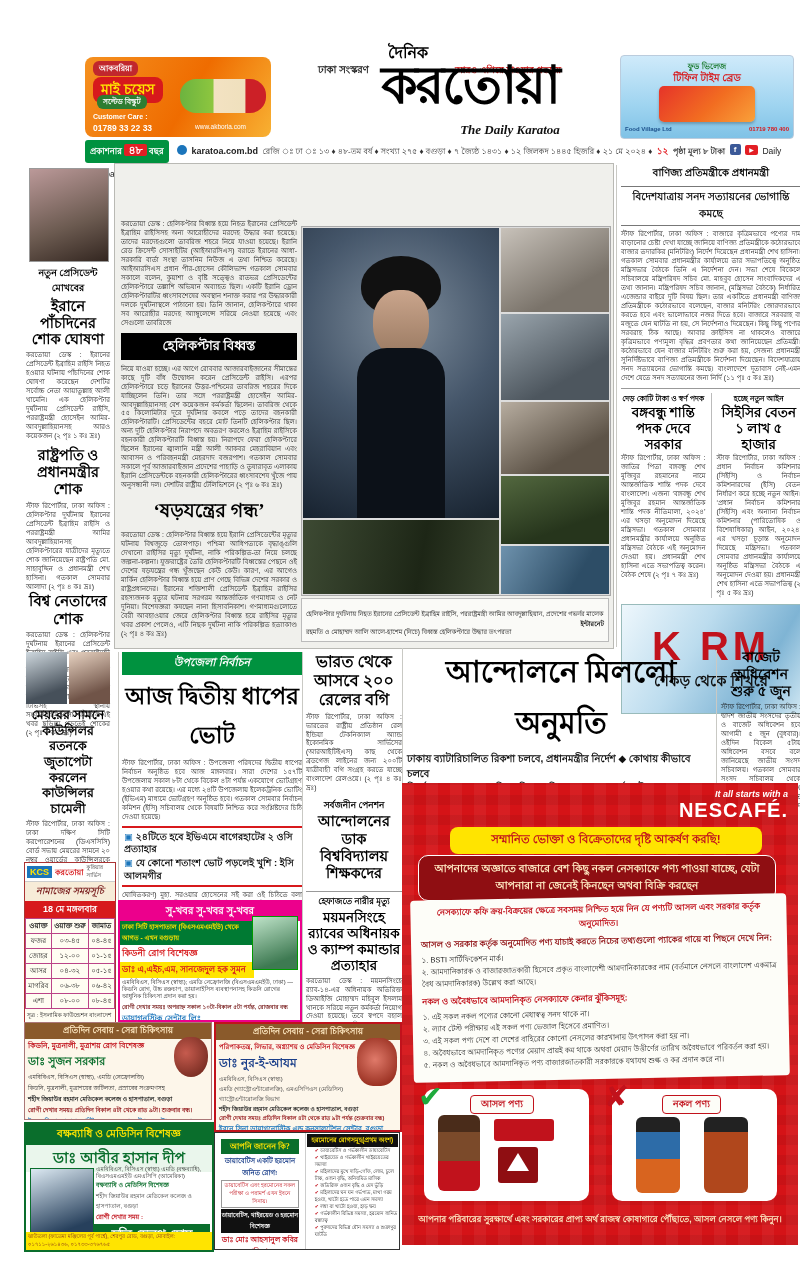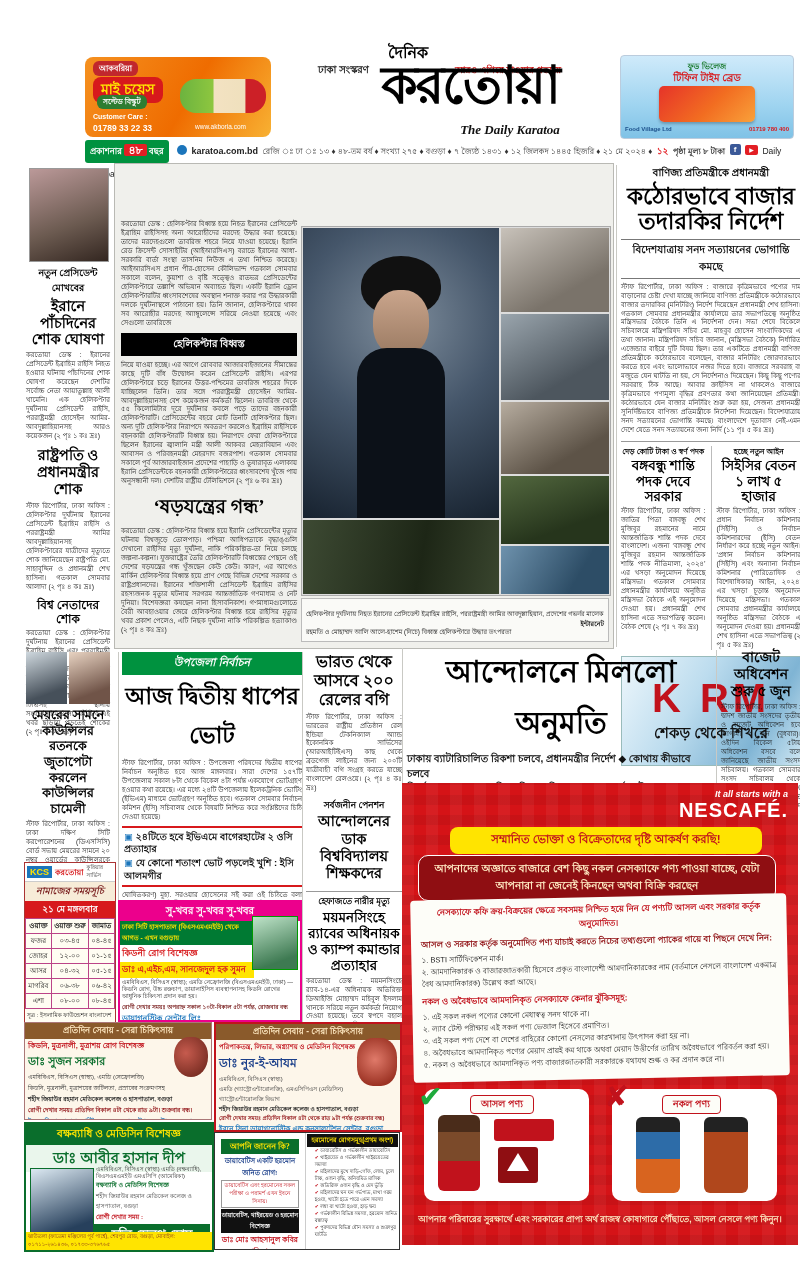--- a/index.html
+++ b/index.html
@@ -67,29 +67,29 @@
     </div>
   </div>
 
   <div class="abs" style="left:26px;top:168px;width:84px;height:478px;">
     <div class="photo" style="width:78px;height:92px;margin-left:3px;background:linear-gradient(160deg,#b99,#6b5a50 60%,#332620);border:1px solid #999;"></div>
     <div class="hl ctr" style="font-size:9.5px;margin-top:4px;">নতুন প্রেসিডেন্ট মোখবের</div>
     <div class="hl ctr" style="font-size:14.5px;line-height:1.15;margin-top:2px;">ইরানে পাঁচদিনের শোক ঘোষণা</div>
     <div class="bt" style="margin-top:3px;">করতোয়া ডেস্ক : ইরানের প্রেসিডেন্ট ইব্রাহিম রাইসি নিহত হওয়ার ঘটনায় পাঁচদিনের শোক ঘোষণা করেছেন দেশটির সর্বোচ্চ নেতা আয়াতুল্লাহ আলী খামেনি। এক হেলিকপ্টার দুর্ঘটনায় প্রেসিডেন্ট রাইসি, পররাষ্ট্রমন্ত্রী হোসেইন আমির-আবদুল্লাহিয়ানসহ আরও কয়েকজন (২ পৃঃ ১ কঃ দ্রঃ)</div>
     <div class="hl ctr" style="font-size:14.5px;line-height:1.2;margin-top:6px;">রাষ্ট্রপতি ও প্রধানমন্ত্রীর শোক</div>
     <div class="bt" style="margin-top:3px;">স্টাফ রিপোর্টার, ঢাকা অফিস : হেলিকপ্টার দুর্ঘটনায় ইরানের প্রেসিডেন্ট ইব্রাহিম রাইসি ও পররাষ্ট্রমন্ত্রী আমির আবদুল্লাহিয়ানসহ হেলিকপ্টারের যাত্রীদের মৃত্যুতে শোক জানিয়েছেন রাষ্ট্রপতি মো. সাহাবুদ্দিন ও প্রধানমন্ত্রী শেখ হাসিনা। গতকাল সোমবার আলাদা (২ পৃঃ ৪ কঃ দ্রঃ)</div>
-    <div class="hl ctr" style="font-size:12px;line-height:1.2;margin-top:6px;">বিশ্ব নেতাদের শোক</div>
+    <div class="hl ctr" style="font-size:15px;line-height:1.2;">বিশ্ব নেতাদের শোক</div>
     <div class="bt" style="margin-top:3px;">করতোয়া ডেস্ক : হেলিকপ্টার দুর্ঘটনায় ইরানের প্রেসিডেন্ট ইব্রাহিম রাইসি এবং পররাষ্ট্রমন্ত্রী হোসেইন আমির-আবদুল্লাহিয়ানসহ অন্যান্য আরোহীরা নিহত হয়েছেন। এ তথ্য নিশ্চিত করেছে দেশটির রাষ্ট্রীয় সম্প্রচারমাধ্যম প্রেস টিভিসহ স্থানীয় সংবাদমাধ্যমগুলো। মর্মান্তিক এই খবর ছড়িয়ে পড়তেই শোকের (২ পৃঃ ১ কঃ দ্রঃ)</div>
   </div>
 
   <div class="abs" style="left:114px;top:163px;width:498px;height:484px;background:#f0f0ec;border:1px solid #b9b9b4;">
 
     <div class="abs" style="left:6px;top:56px;width:176px;">
       <div class="bt">করতোয়া ডেস্ক : হেলিকপ্টার বিধ্বস্ত হয়ে নিহত ইরানের প্রেসিডেন্ট ইব্রাহিম রাইসিসহ অন্য আরোহীদের মরদেহ উদ্ধার করা হয়েছে। তাদের মরদেহগুলো তাবরিজ শহরে নিয়ে যাওয়া হয়েছে। ইরানি রেড ক্রিসেন্ট সোসাইটির (আইআরসিএস) বরাতে ইরানের আধা-সরকারি বার্তা সংস্থা তাসনিম নিউজ এ তথ্য নিশ্চিত করেছে। আইআরসিএস প্রধান পীর-হোসেন কৌলিভান্দ গতকাল সোমবার সকালে বলেন, কুয়াশা ও বৃষ্টি সত্ত্বেও রাতভর প্রেসিডেন্টের হেলিকপ্টারে তল্লাশি অভিযান অব্যাহত ছিল। একটি ইরানি ড্রোন হেলিকপ্টারটির ধ্বংসাবশেষের অবস্থান শনাক্ত করার পর উদ্ধারকারী দলকে দুর্ঘটনাস্থলে পাঠানো হয়। তিনি জানান, হেলিকপ্টারে থাকা সব আরোহীর মরদেহ অ্যাম্বুলেন্সে সরিয়ে নেওয়া হয়েছে এবং সেগুলো তাবরিজে</div>
-      <div style="background:#000;color:#fff;text-align:center;font-weight:bold;font-size:10px;padding:3px 0;margin:5px 0;font-family:'Liberation Serif','DejaVu Serif',serif;">হেলিকপ্টার বিধ্বস্ত</div>
+      <div style="background:#000;color:#fff;text-align:center;font-weight:bold;font-size:13px;padding:3px 0;margin:5px 0;font-family:'Liberation Serif','DejaVu Serif',serif;">হেলিকপ্টার বিধ্বস্ত</div>
       <div class="bt">নিয়ে যাওয়া হচ্ছে। এর আগে রোববার আজারবাইজানের সীমান্তের কাছে দুটি বাঁধ উদ্বোধন করেন প্রেসিডেন্ট রাইসি। এরপর হেলিকপ্টারে চড়ে ইরানের উত্তর-পশ্চিমের তাবরিজ শহরের দিকে যাচ্ছিলেন তিনি। তার সঙ্গে পররাষ্ট্রমন্ত্রী হোসেইন আমির-আবদুল্লাহিয়ানসহ বেশ কয়েকজন কর্মকর্তা ছিলেন। তাবরিজ থেকে ৫৫ কিলোমিটার দূরে দুর্ঘটনার কবলে পড়ে তাদের বহনকারী হেলিকপ্টারটি। প্রেসিডেন্টের বহরে মোট তিনটি হেলিকপ্টার ছিল। অন্য দুটি হেলিকপ্টার নিরাপদে অবতরণ করলেও ইব্রাহিম রাইসিকে বহনকারী হেলিকপ্টারটি বিধ্বস্ত হয়। নিরাপদে ফেরা হেলিকপ্টারে ছিলেন ইরানের জ্বালানি মন্ত্রী আলী আকবর মেহরাবিয়ান এবং আবাসন ও পরিবহনমন্ত্রী মেহরদাদ বজরপাশ। গতকাল সোমবার সকালে পূর্ব আজারবাইজান প্রদেশের পাহাড়ি ও তুষারাবৃত এলাকায় ইরানি প্রেসিডেন্টকে বহনকারী হেলিকপ্টারের ধ্বংসাবশেষ খুঁজে পায় অনুসন্ধানী দল। দেশটির রাষ্ট্রীয় টেলিভিশনে (২ পৃঃ ৬ কঃ দ্রঃ)</div>
       <div class="hl ctr" style="font-size:19px;margin:6px 0 3px 0;">‘ষড়যন্ত্রের গন্ধ’</div>
       <div class="bt">করতোয়া ডেস্ক : হেলিকপ্টার বিধ্বস্ত হয়ে ইরানি প্রেসিডেন্টের মৃত্যুর ঘটনায় বিশ্বজুড়ে তোলপাড়। পশ্চিমা আধিপত্যকে বৃদ্ধাঙ্গুলি দেখানো রাইসির মৃত্যু দুর্ঘটনা, নাকি পরিকল্পিত-তা নিয়ে চলছে জল্পনা-কল্পনা। যুক্তরাষ্ট্রের তৈরি হেলিকপ্টারটি বিধ্বস্তের পেছনে ওই দেশের ষড়যন্ত্রের গন্ধ খুঁজছেন কেউ কেউ। কারণ, এর আগেও মার্কিন হেলিকপ্টার বিধ্বস্ত হয়ে প্রাণ গেছে বিভিন্ন দেশের সরকার ও রাষ্ট্রপ্রধানদের। ইরানের শক্তিশালী প্রেসিডেন্ট ইব্রাহিম রাইসির রহস্যজনক মৃত্যুর ঘটনায় সরগরম আন্তর্জাতিক গণমাধ্যম ও নেট দুনিয়া। বিশেষজ্ঞরা কষছেন নানা হিসাবনিকাশ। গণমাধ্যমগুলোতে বৈরী আবহাওয়ার জেরে হেলিকপ্টার বিধ্বস্ত হয়ে রাইসির মৃত্যুর খবর প্রকাশ পেলেও, এটি নিছক দুর্ঘটনা নাকি পরিকল্পিত হত্যাকাণ্ড (২ পৃঃ ৪ কঃ দ্রঃ)</div>
     </div>
 
     <div class="abs" style="left:186px;top:62px;width:308px;height:368px;background:#ddd;border:1px solid #aaa;">
       <div class="abs photo" style="left:1px;top:1px;width:196px;height:290px;background:radial-gradient(circle at 50% 32%,#7d8c9b 0%,#45566a 45%,#17222f 100%);">
         <div class="abs" style="left:58px;top:28px;width:80px;height:60px;border-radius:50% 50% 45% 45%;background:#111;"></div>
         <div class="abs" style="left:70px;top:62px;width:56px;height:66px;border-radius:45%;background:linear-gradient(180deg,#caa58c,#9a7a62);"></div>
         <div class="abs" style="left:54px;top:120px;width:88px;height:170px;background:#0c1118;border-radius:30px 30px 0 0;"></div>
@@ -103,21 +103,20 @@
     </div>
 
     <div class="abs" style="left:186px;top:434px;width:308px;height:44px;background:#fafaf7;border:1px solid #bbb;padding:3px 4px;box-sizing:border-box;">
       <span class="smcap">হেলিকপ্টার দুর্ঘটনায় নিহত ইরানের প্রেসিডেন্ট ইব্রাহিম রাইসি, পররাষ্ট্রমন্ত্রী আমির আবদুল্লাহিয়ান, প্রদেশের গভর্নর মালেক রহমতি ও মোহাম্মদ আলি আলে-হাশেম (নিচে) বিধ্বস্ত হেলিকপ্টারে উদ্ধার তৎপরতা</span>
       <span class="smcap" style="float:right;font-weight:bold;">ইন্টারনেট</span>
     </div>
   </div>
 
   <div class="abs colrule" style="left:616px;top:165px;width:180px;height:482px;padding-left:4px;">
     <div class="kick ctr" style="font-size:10px;">বাণিজ্য প্রতিমন্ত্রীকে প্রধানমন্ত্রী</div>
-    <div class="hl ctr" style="font-size:23px;line-height:1.1;margin-top:2px;">কঠোরভাবে বাজার তদারকির নির্দেশ</div>
     <div class="ctr" style="font-size:10.5px;font-weight:bold;border-top:1px solid #777;border-bottom:1px solid #777;margin:4px 0;padding:2px 0;">বিদেশযাত্রায় সনদ সত্যায়নের ভোগান্তি কমছে</div>
     <div class="bt">স্টাফ রিপোর্টার, ঢাকা অফিস : বাজারে কৃত্রিমভাবে পণ্যের দাম বাড়ানোর চেষ্টা দেখা যাচ্ছে জানিয়ে বাণিজ্য প্রতিমন্ত্রীকে কঠোরভাবে বাজার তদারকির (মনিটরিং) নির্দেশ দিয়েছেন প্রধানমন্ত্রী শেখ হাসিনা। গতকাল সোমবার প্রধানমন্ত্রীর কার্যালয়ে তার সভাপতিত্বে অনুষ্ঠিত মন্ত্রিসভার বৈঠকে তিনি এ নির্দেশনা দেন। সভা শেষে বিকেলে সচিবালয়ে মন্ত্রিপরিষদ সচিব মো. মাহবুব হোসেন সাংবাদিকদের এ তথ্য জানান। মন্ত্রিপরিষদ সচিব জানান, (মন্ত্রিসভা বৈঠকে) নির্ধারিত এজেন্ডার বাইরে দুটি বিষয় ছিল। তার একটিতে প্রধানমন্ত্রী বাণিজ্য প্রতিমন্ত্রীকে কঠোরভাবে বলেছেন, বাজার মনিটরিং জোরদারভাবে করতে হবে এবং ভালোভাবে নজর দিতে হবে। বাজারে সরবরাহ বা মজুতে যেন ঘাটতি না হয়, সে নির্দেশনাও দিয়েছেন। কিছু কিছু পণ্যের সরবরাহ ঠিক আছে। আবার ক্রাইসিস না থাকলেও বাজারে কৃত্রিমভাবে পণ্যমূল্য বৃদ্ধির প্রবণতার কথা জানিয়েছেন প্রতিমন্ত্রী। কঠোরভাবে যেন বাজার মনিটরিং শুরু করা হয়, সেজন্য প্রধানমন্ত্রী সুনির্দিষ্টভাবে বাণিজ্য প্রতিমন্ত্রীকে নির্দেশনা দিয়েছেন। বিদেশযাত্রায় সনদ সত্যায়নের ভোগান্তি কমছে। বাংলাদেশে দূতাবাস নেই-এমন দেশে যেতে সনদ সত্যায়নের জন্য নির্দি (১১ পৃঃ ৫ কঃ দ্রঃ)</div>
 
     <div style="display:flex;gap:5px;margin-top:6px;border-top:1px solid #999;padding-top:4px;">
       <div style="width:50%;">
         <div class="kick ctr" style="font-size:7.5px;">দেড় কোটি টাকা ও স্বর্ণ পদক</div>
         <div class="hl ctr" style="font-size:13.5px;line-height:1.15;">বঙ্গবন্ধু শান্তি পদক দেবে সরকার</div>
         <div class="bt" style="margin-top:2px;">স্টাফ রিপোর্টার, ঢাকা অফিস : জাতির পিতা বঙ্গবন্ধু শেখ মুজিবুর রহমানের নামে আন্তর্জাতিক শান্তি পদক দেবে বাংলাদেশ। এজন্য ‘বঙ্গবন্ধু শেখ মুজিবুর রহমান আন্তর্জাতিক শান্তি পদক নীতিমালা, ২০২৪’ এর খসড়া অনুমোদন দিয়েছে মন্ত্রিসভা। গতকাল সোমবার প্রধানমন্ত্রীর কার্যালয়ে অনুষ্ঠিত মন্ত্রিসভা বৈঠকে এই অনুমোদন দেওয়া হয়। প্রধানমন্ত্রী শেখ হাসিনা এতে সভাপতিত্ব করেন। বৈঠক শেষে (২ পৃঃ ৭ কঃ দ্রঃ)</div>
       </div>
       <div style="width:50%;border-left:1px solid #bbb;padding-left:5px;">
@@ -142,21 +141,21 @@
     <div class="bt" style="margin-top:3px;">স্টাফ রিপোর্টার, ঢাকা অফিস : ঢাকা দক্ষিণ সিটি করপোরেশনের (ডিএসসিসি) বোর্ড সভায় মেয়রের সামনে ২০ নম্বর ওয়ার্ডের কাউন্সিলরকে জুতাপেটা করেছেন সংরক্ষিত ৫ নম্বর ওয়ার্ডের কাউন্সিলর সমালোচিত ও ভাইরালখ্যাত রোকসানা ইসলাম চামেলী। ডিএসসিসি বোর্ড সভায় উপস্থিত (২ পৃঃ ৩ কঃ দ্রঃ)</div>
   </div>
 
   <div class="abs" style="left:24px;top:862px;width:90px;border:1px solid #a33;background:#fffdf2;">
     <div style="display:flex;align-items:center;gap:3px;padding:1px 2px;border-bottom:1px solid #ccc;background:#fff;">
       <span style="background:#1b75bb;color:#ffe400;font-weight:bold;font-size:9px;padding:1px 3px;">KCS</span>
       <span style="font-size:8px;font-weight:bold;color:#d7191c;">করতোয়া</span>
       <span style="font-size:5.5px;color:#333;">কুরিয়ার সার্ভিস</span>
     </div>
     <div class="ctr" style="font-size:9.5px;font-weight:bold;font-style:italic;color:#7a1f1f;background:#f7ecd8;padding:2px 0;">নামাজের সময়সূচি</div>
-    <div class="ctr" style="font-size:9px;font-weight:bold;color:#fff;background:#d7191c;padding:1px 0;">২১ মে মঙ্গলবার</div>
+    <div class="ctr" style="font-size:9px;font-weight:bold;color:#fff;background:#d7191c;padding:1px 0;">18 মে মঙ্গলবার</div>
     <table class="pt">
       <tbody>
           <tr>
         <th>ওয়াক্ত</th>
         <th>ওয়াক্ত শুরু</th>
         <th>জামাত</th>
       </tr>
       <tr>
             <td>ফজর</td>
             <td>০৩-৪৫</td>

